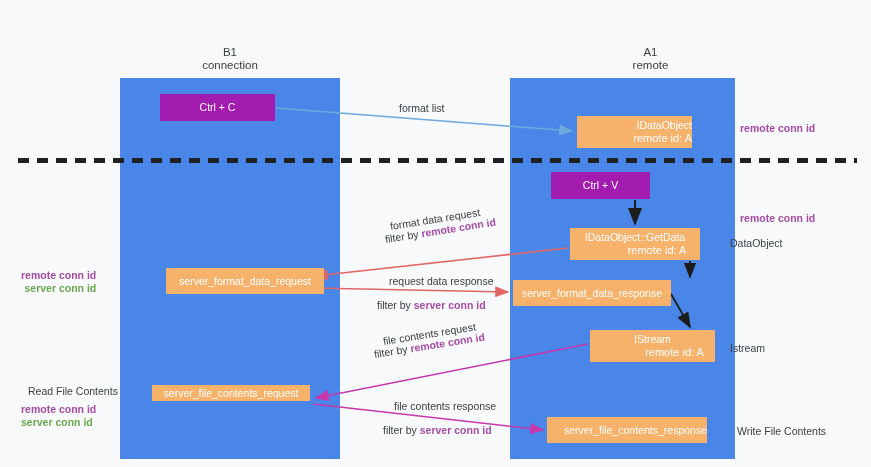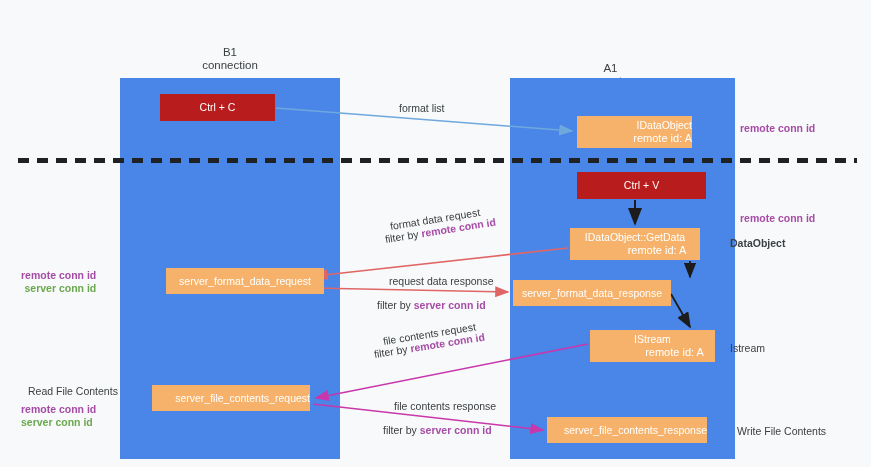--- a/index.html
+++ b/index.html
@@ -17,52 +17,52 @@
   .lane{position:absolute;background:#4a86e8;}
   #lane-b1{left:120px;top:78px;width:220px;height:381px;}
   #lane-a1{left:510px;top:78px;width:225px;height:381px;}
 
   
   .lane-header{
     position:absolute;text-align:center;
     font-size:11.5px;color:#3c4043;line-height:13px;
   }
   #hdr-b1{left:120px;top:46px;width:220px;}
-  #hdr-a1{left:498px;top:46px;width:225px;margin-top:16px;}
+  #hdr-a1{left:538px;top:46px;width:225px;}
 
   
   #title{
     position:absolute;left:0;top:7px;width:871px;text-align:center;
     font-size:15px;color:#3c4043;line-height:20px;
   }
 
   
   #divider{
     position:absolute;left:18px;top:158px;width:839px;height:5px;
     background:repeating-linear-gradient(to right,#202124 0 11px,transparent 11px 19px);
   }
 
   
   .box{
     position:absolute;box-sizing:border-box;
     display:flex;flex-direction:column;align-items:center;justify-content:center;
     color:#ffffff;font-size:10.5px;line-height:13px;text-align:center;
   }
-  .box.green{background:#b91c1c;}
+  .box.green{background:#a21caf;}
   .box.orange{background:#f6b26b;}
   .box .l2{font-size:11px;margin-left:44px;}
 
   #box-ctrlc{left:160px;top:94px;width:115px;height:27px;}
   #box-idataobject{left:577px;top:116px;width:115px;height:32px;align-items:flex-end;}
-  #box-ctrlv{left:577px;top:172px;width:129px;height:27px;}
+  #box-ctrlv{left:551px;top:172px;width:99px;height:27px;}
   #box-getdata{left:570px;top:228px;width:130px;height:32px;}
   #box-sfdreq{left:152px;top:268px;width:158px;height:26px;margin-left:14px;}
   #box-sfdres{left:513px;top:280px;width:158px;height:26px;}
   #box-istream{left:590px;top:330px;width:125px;height:32px;}
-  #box-sfcreq{left:152px;top:385px;width:158px;height:26px;align-items:flex-end;}
+  #box-sfcreq{left:152px;top:385px;width:158px;height:16px;}
   #box-sfcres{left:547px;top:417px;width:160px;height:26px;align-items:flex-end;}
 
   
   .elabel{
     position:absolute;font-size:10.5px;color:#3c4043;
     white-space:nowrap;line-height:14px;
   }
   .elabel .hl-remote{color:#a64ca6;font-weight:bold;}
   .elabel .hl-server{color:#a64ca6;font-weight:bold;}
   .rot-up{transform:rotate(-9deg);transform-origin:left center;}
@@ -80,21 +80,21 @@
   
   .side{
     position:absolute;font-size:10.5px;line-height:13px;white-space:nowrap;
   }
   .side .plain{color:#3c4043;}
   .side .remote{color:#a64ca6;font-weight:bold;}
   .side .server{color:#6aa84f;font-weight:bold;}
 
   #side-remote-top{left:740px;top:122px;}
   #side-remote-mid{left:740px;top:212px;}
-  #side-dataobject{left:730px;top:237px;font-weight:bold;}
+  #side-dataobject{left:730px;top:237px;}
   #side-istream{left:730px;top:342px;}
   #side-write{left:737px;top:425px;}
 
   #side-left-mid{left:21px;top:269px;text-align:right;}
   #side-left-read{left:28px;top:385px;}
   #side-left-bottom{left:21px;top:403px;}
 
   
   #edges{position:absolute;left:0;top:0;width:871px;height:467px;pointer-events:none;}
 </style>

